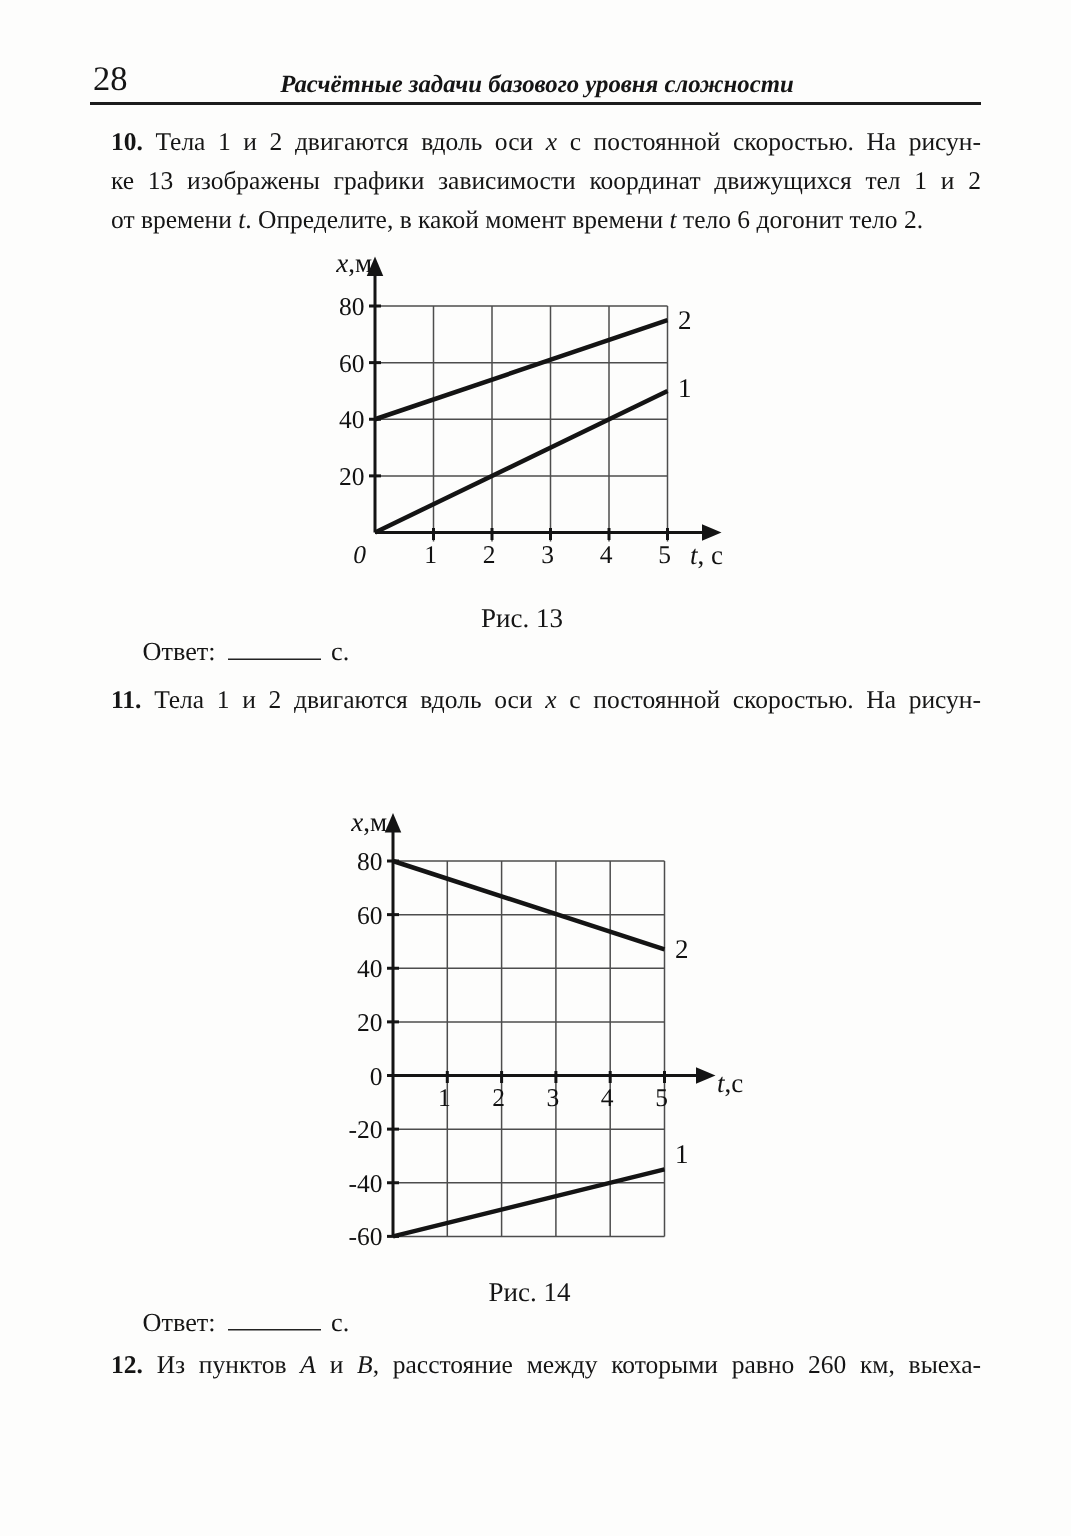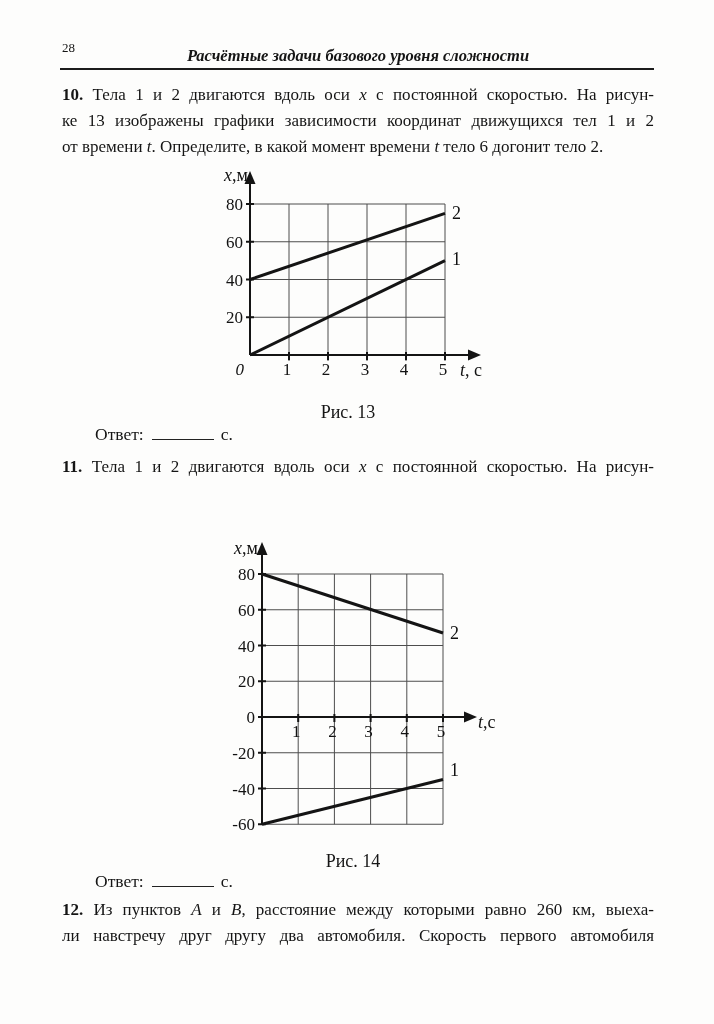--- a/index.html
+++ b/index.html
@@ -1,26 +1,26 @@
 <!DOCTYPE html>
 <html><head>
 <meta charset="utf-8">
 <style>
   html,body{margin:0;padding:0;background:#e8e8e8;}
   #page{position:relative;width:714px;height:1024px;background:#fdfdfc;
         font-family:"Liberation Serif",serif;color:#151515;overflow:hidden;}
   .abs{position:absolute;}
   .b{font-weight:bold;}
   .i{font-style:italic;}
-  #page-number{left:62px;top:40px;font-size:13px;}
+  #page-number{left:62px;top:40px;font-size:23px;}
   #running-header{left:62px;top:46px;width:592px;text-align:center;
         font-size:16.5px;font-weight:bold;font-style:italic;}
   #header-rule{left:60px;top:68px;width:594px;height:2px;background:#1c1c1c;}
   .para{width:592px;font-size:17px;line-height:26px;}
-  .pline{white-space:nowrap;}
+  .pline{white-space:nowrap;margin-left:12px;}
   .pline.just{white-space:normal;text-align:justify;text-align-last:justify;}
   #p10{left:62px;top:82px;}
   #p11{left:62px;top:454px;}
   #p12{left:62px;top:897px;}
   .fig-caption{font-size:18px;text-align:center;margin-top:10px;}
   #caption-13{left:208px;top:392px;width:280px;}
   #caption-14{left:218px;top:841px;width:270px;}
   .answer{font-size:17.5px;}
   #answer-10{left:95px;top:424px;}
   #answer-11{left:95px;top:871px;}
@@ -150,16 +150,15 @@
     </svg>
 
   <div class="abs fig-caption" id="caption-14">Рис. 14</div>
 
   <div class="abs answer" id="answer-11">
     <span>Ответ:</span><span class="blank"></span><span>с.</span>
   </div>
 
   <div class="abs para" id="p12">
     <div class="pline just"><span class="b">12.</span><span> Из пунктов </span><span class="i">A</span><span> и </span><span class="i">B</span><span>, расстояние между которыми равно 260 км, выеха-</span></div>
-    <div class="pline just"><span>ли навстречу друг другу два автомобиля. Скорость первого автомобиля</span></div>
   </div>
 
 </div>
 
 </body></html>

